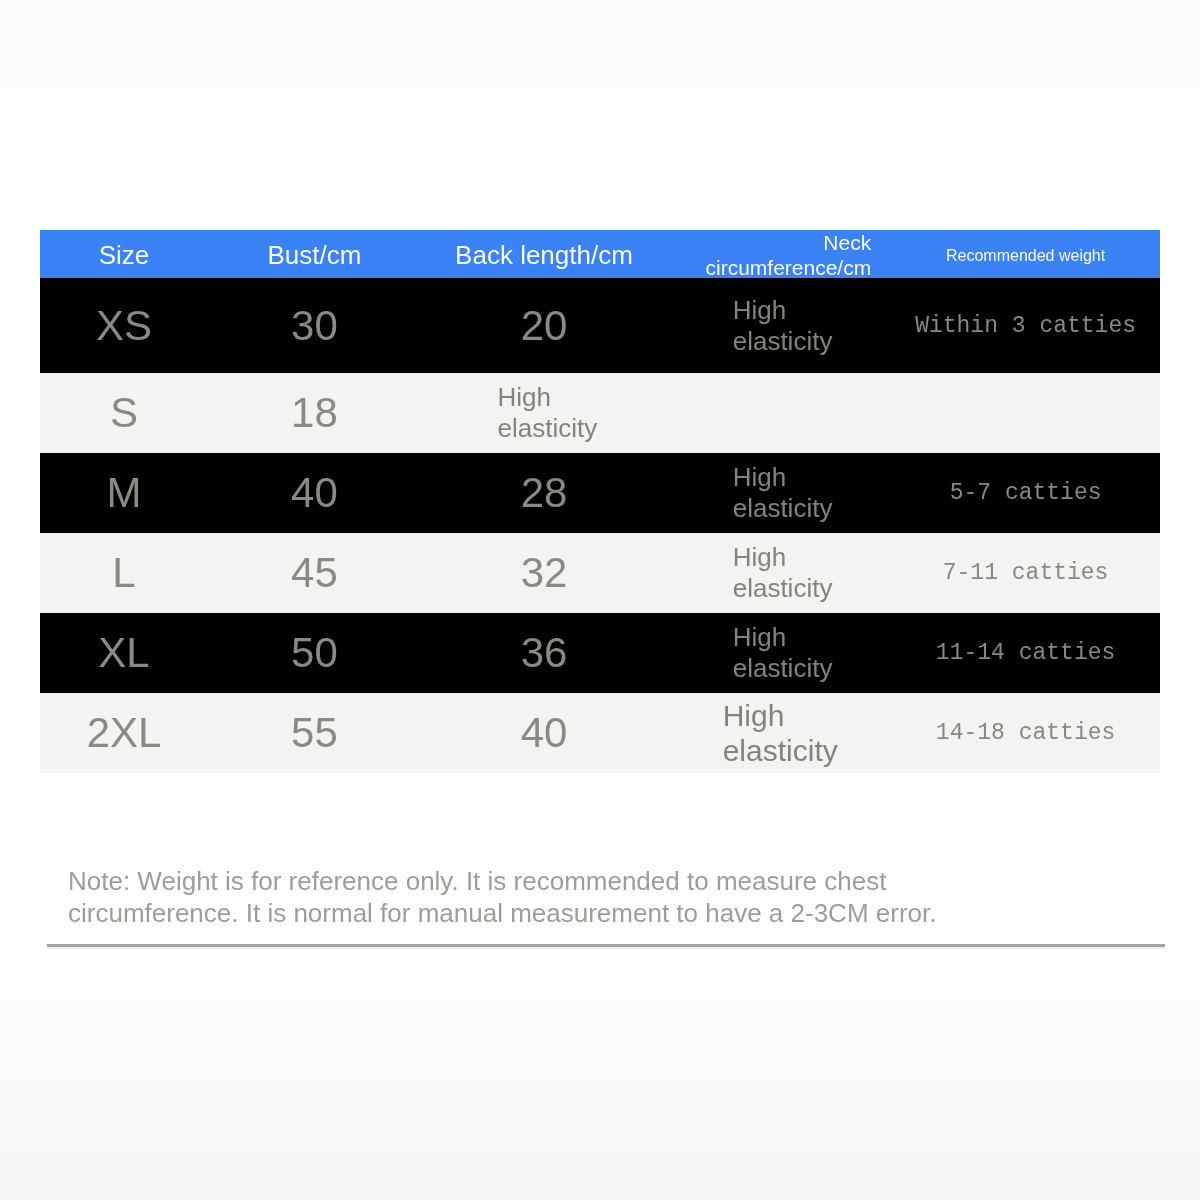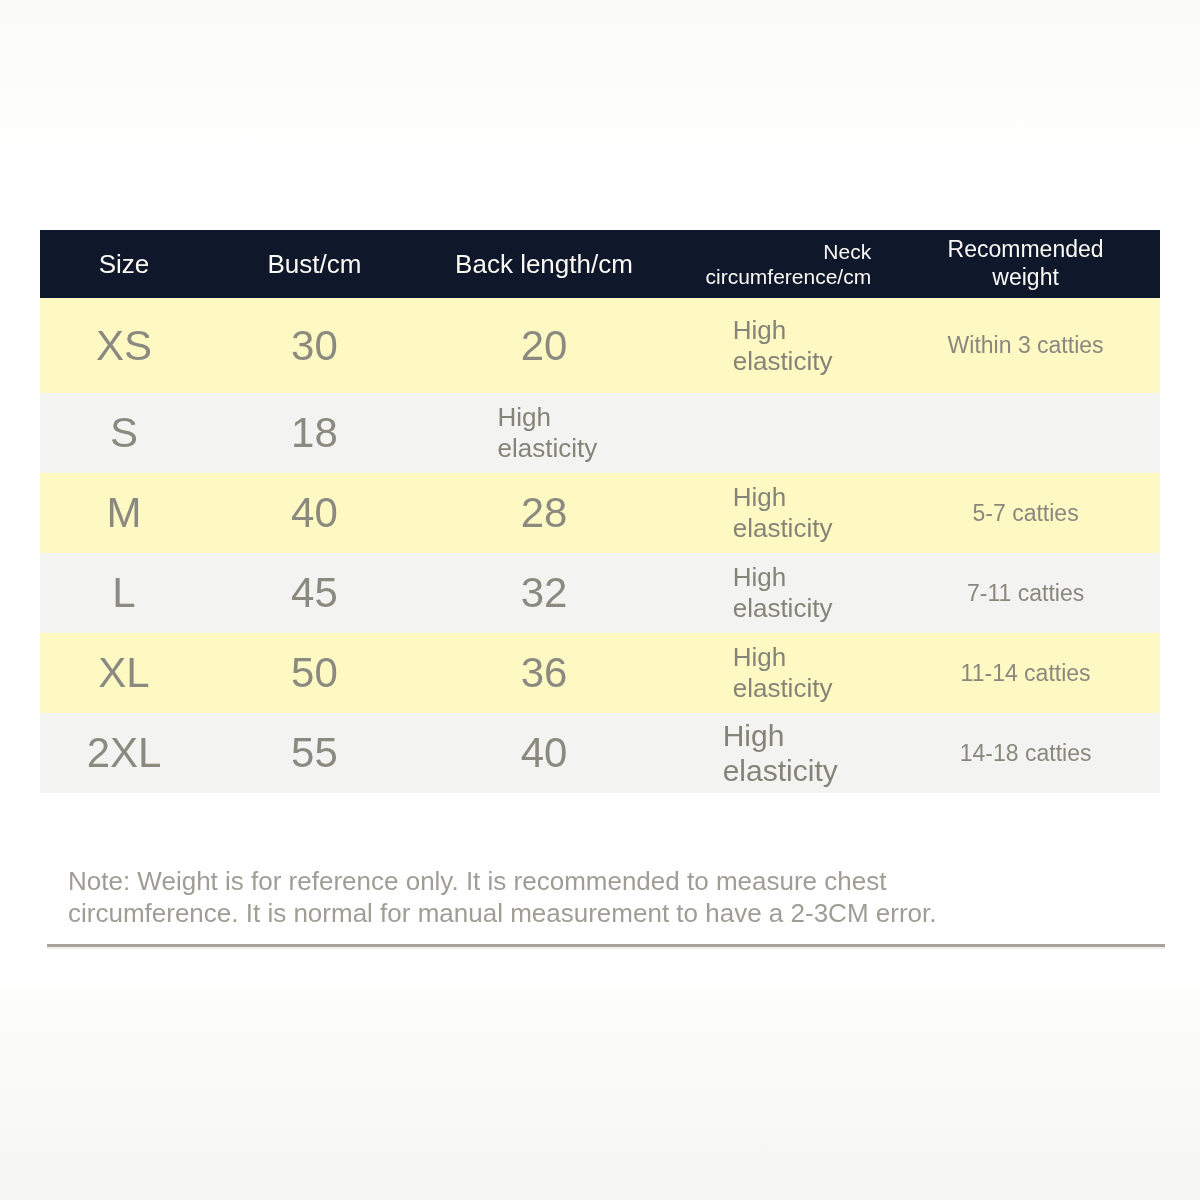--- a/index.html
+++ b/index.html
@@ -16,50 +16,50 @@
     position:absolute;left:0;top:988px;width:1200px;height:212px;
     background:linear-gradient(#fdfdfc,#f6f6f4);
   }
 
   
   .size-table{
     position:absolute;left:40px;top:230px;width:1120px;
   }
   .thead{
     display:grid;grid-template-columns:15% 19% 22% 20% 24%;
-    background:#0f172a;height:68px;align-items:center;
+    background:#3b82f6;height:48px;align-items:center;
     color:#faf9f4;
   }
   .th{display:flex;align-items:center;justify-content:center;text-align:center;}
   .th-size,.th-bust,.th-back{font-size:26px;}
   .th-neck{
     justify-content:flex-start;text-align:right;padding-left:32px;
     font-size:21px;line-height:1.2;
   }
   .th-neck .wrap{max-width:172px;}
-  .th-weight{font-size:23px;line-height:1.2;}
+  .th-weight{font-size:16px;line-height:1.2;}
   .th-weight .wrap{max-width:165px;}
 
   .trow{
     display:grid;grid-template-columns:15% 19% 22% 20% 24%;
-    height:80px;align-items:center;background:#fef9c3;
+    height:80px;align-items:center;background:#000000;
   }
   .trow:first-child{height:95px;}
   .trow:nth-child(even){background:#f3f3f1;}
   .cell{display:flex;align-items:center;justify-content:center;text-align:center;
     color:#8a8a80;}
   .cell-size,.cell-bust,.cell-back{font-size:42px;}
   .cell-neck{
     justify-content:center;text-align:left;padding-left:32px;
     font-size:26px;line-height:1.18;color:#858478;
   }
   .cell-neck .wrap{max-width:125px;}
   .trow:last-child .cell-neck{font-size:30px;}
   .trow:last-child .cell-neck .wrap{max-width:145px;}
-  .cell-weight{font-size:23px;color:#8a887e;}
+  .cell-weight{font-size:23px;color:#8a887e;font-family:Liberation Mono, monospace;}
 
   
   .note{
     position:absolute;left:68px;top:866px;width:925px;
     font-size:26px;line-height:1.22;color:#a09d95;
   }
   .rule{
     position:absolute;left:47px;top:944px;width:1118px;height:3px;
     background:#a8a49b;box-shadow:0 2px 0 rgba(120,115,105,0.12);
   }

